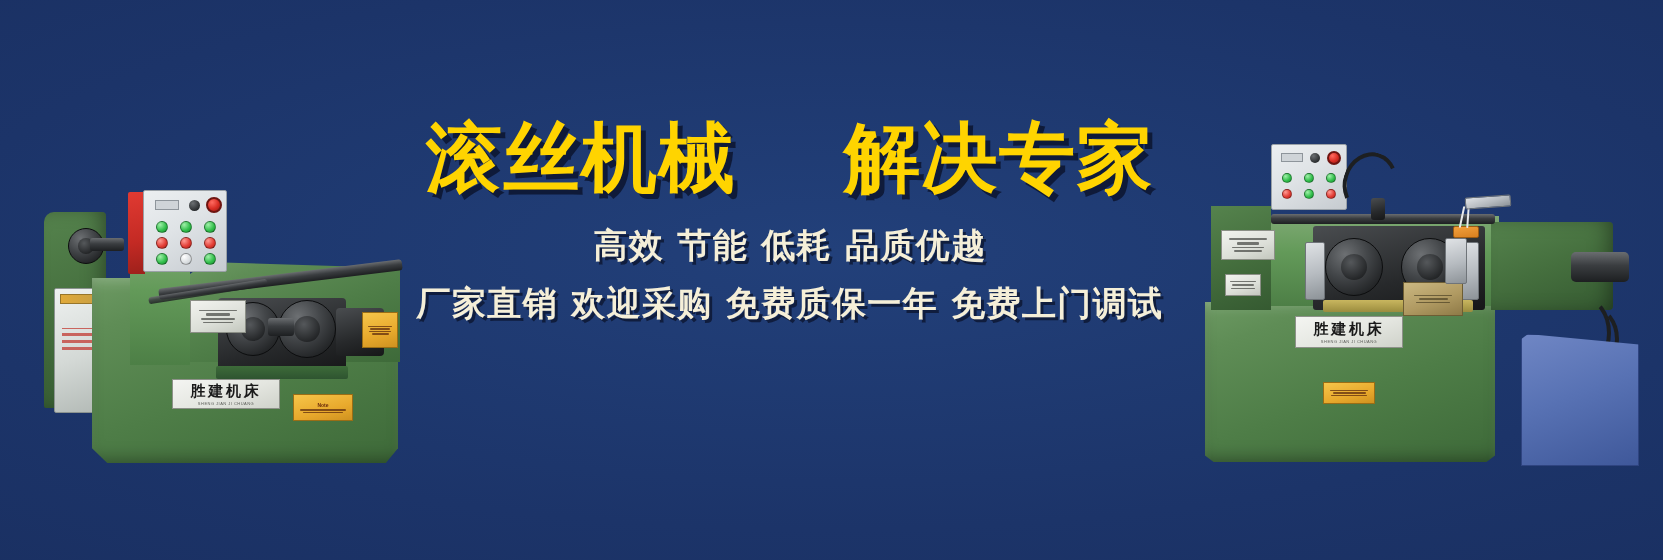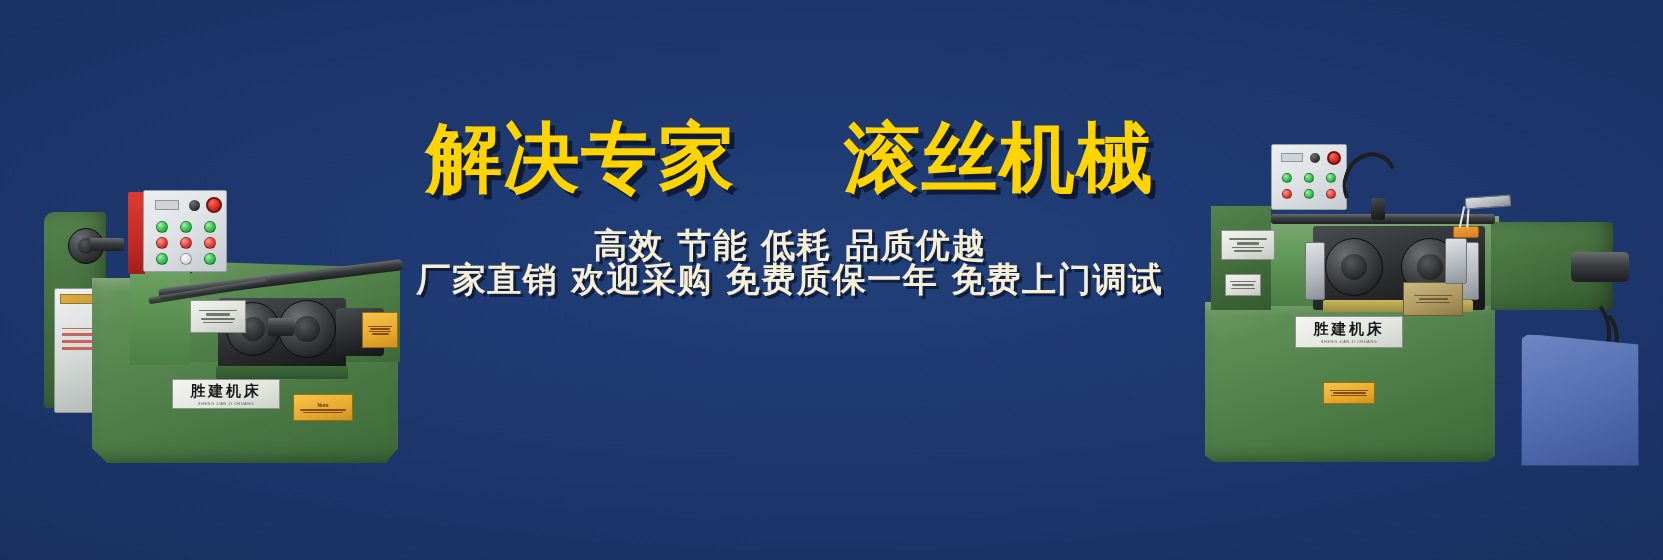--- a/index.html
+++ b/index.html
@@ -189,20 +189,21 @@
     font-family:"DejaVu Sans","Liberation Sans",sans-serif;
     font-weight:bold;
     font-size:34px;
     line-height:1;
     color:#f5efd8;
     letter-spacing:.04em;
     text-shadow:3px 3px 0 rgba(8,14,34,.66);
     white-space:nowrap;
   }
   .t-sub2 {
+    margin-top:24px;
     font-family:"DejaVu Sans","Liberation Sans",sans-serif;
     font-weight:bold;
     font-size:34px;
     line-height:1;
     color:#f5efd8;
     letter-spacing:.04em;
     text-shadow:3px 3px 0 rgba(8,14,34,.66);
     white-space:nowrap;
   }
 </style>
@@ -364,22 +365,22 @@
     <div class="plate" style="left:120px; top:206px; width:108px; height:32px;">
       <div class="cn" style="font-size:15px;">胜建机床</div>
       <div class="py" style="font-size:4px; letter-spacing:.12em;">SHENG JIAN JI CHUANG</div>
     </div>
   </div>
 
   <div id="textblock">
 
 
     <div class="t-head">
+      <span>滚丝机械</span>
       <span>解决专家</span>
-      <span>滚丝机械</span>
     </div>
 
     <div class="t-sub1">高效  节能  低耗  品质优越</div>
 
     <div class="t-sub2">厂家直销  欢迎采购  免费质保一年  免费上门调试</div>
   </div>
 
 </div>
 
 </body></html>

